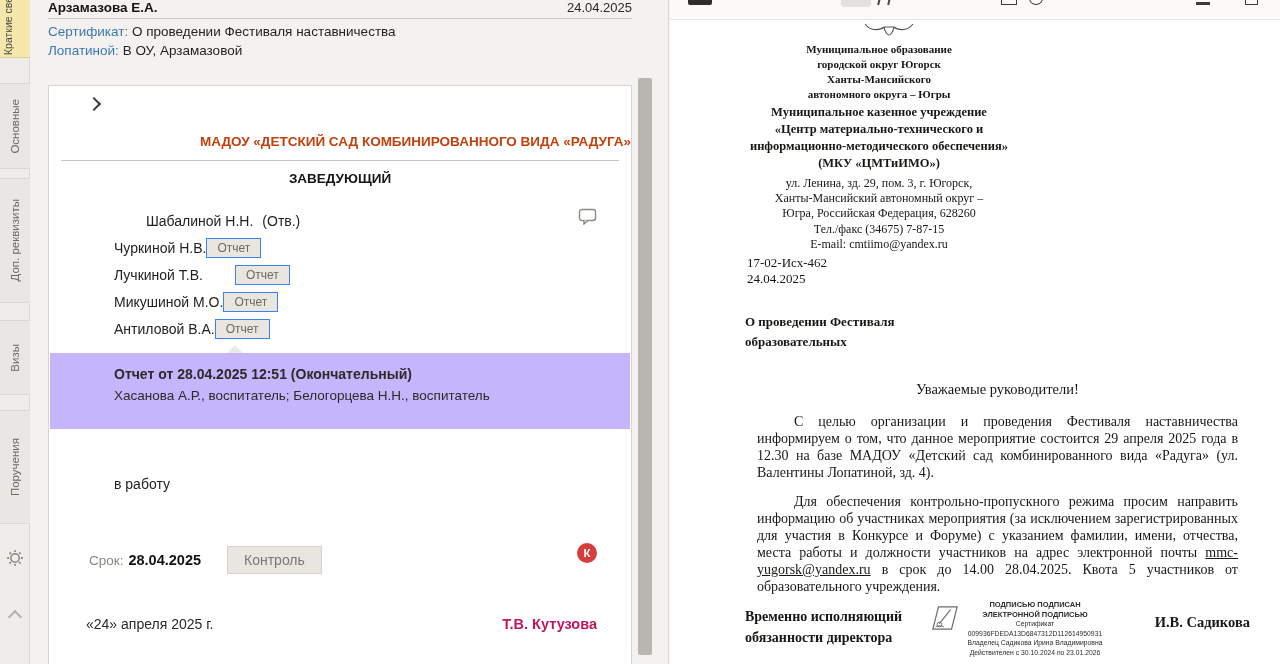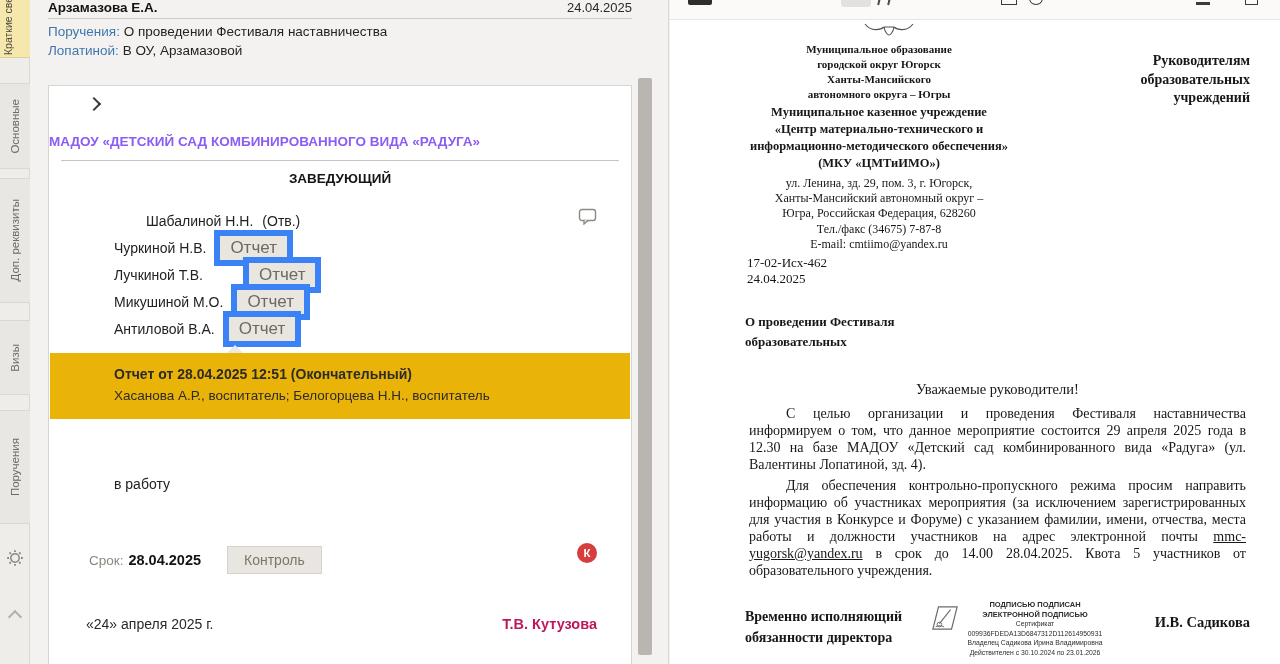--- a/index.html
+++ b/index.html
@@ -28,32 +28,32 @@
   #res-head .author{font-weight:bold;font-size:13.5px;color:#141310;}
   #res-head .date{font-size:13px;color:#2a2926;}
   #res-meta{position:absolute;left:18px;top:22px;font-size:13.5px;line-height:19px;}
   .mlabel{color:#4077ad;}
   .mvalue{color:#25241f;}
 
   #card{position:absolute;left:18px;top:85px;width:584px;height:600px;background:#ffffff;
     border:1px solid #d8d5d0;box-sizing:border-box;}
   .chev-right{position:absolute;left:40px;top:13px;width:8px;height:8px;
     border-top:2.5px solid #3a3936;border-right:2.5px solid #3a3936;transform:rotate(45deg);cursor:pointer;}
-  #card .org{position:absolute;left:0;top:48px;width:100%;text-align:left;
-    font-weight:bold;font-size:13.5px;color:#8b5cf6;}
+  #card .org{position:absolute;left:0;top:48px;width:100%;text-align:right;
+    font-weight:bold;font-size:13.5px;color:#c2410c;}
   #card .hr{position:absolute;left:12px;right:12px;top:74px;border-top:1px solid #c8c5bf;}
   #card .pos{position:absolute;left:0;top:85px;width:100%;text-align:center;
     font-weight:bold;font-size:13.5px;color:#161513;}
   .exec-row{position:absolute;left:65px;height:22px;font-size:14px;color:#232220;
     display:flex;align-items:center;}
   .resp-tag{margin-left:9px;}
-  .report-btn{margin-left:8px;font-family:"Liberation Sans",sans-serif;font-size:17px;
-    color:#6e6a62;background:#e9e6e0;border:6px solid #3b82f6;padding:2px 10px;cursor:pointer;}
+  .report-btn{margin-left:0;font-family:"Liberation Sans",sans-serif;font-size:12px;
+    color:#6e6a62;background:#e9e6e0;border:1px solid #3b82f6;padding:2px 10px;cursor:pointer;}
   #comment-ic{position:absolute;right:34px;top:122px;cursor:pointer;}
-  #report-box{position:absolute;left:1px;right:1px;top:267px;height:66px;background:#eab308;}
+  #report-box{position:absolute;left:1px;right:1px;top:267px;height:76px;background:#c4b5fd;}
   #report-box:before{content:"";position:absolute;left:177px;top:-8px;width:0;height:0;
     border-left:8px solid transparent;border-right:8px solid transparent;border-bottom:8px solid #eceae6;}
   #report-box .rt1{position:absolute;left:64px;top:13px;font-weight:bold;font-size:14px;color:#2c2b28;}
   #report-box .rt2{position:absolute;left:64px;top:35px;font-size:13.5px;color:#2c2b28;}
   #instr{position:absolute;left:65px;top:390px;font-size:14px;color:#232220;}
   #term{position:absolute;left:40px;top:460px;display:flex;align-items:center;}
   #term .tlabel{font-size:13.5px;color:#8b877f;margin-right:5px;}
   #term .tdate{font-weight:bold;font-size:14.5px;color:#141311;}
   #control-btn{margin-left:26px;font-family:"Liberation Sans",sans-serif;font-size:14px;
     color:#7b776e;background:#e9e6e1;border:1px solid #d6d3cd;padding:5px 16px;cursor:pointer;}
@@ -90,21 +90,21 @@
   #org-block .big{font-weight:bold;font-size:12.5px;line-height:17px;margin-top:2px;}
   #addressee{position:absolute;left:305px;top:52px;width:275px;text-align:right;
     font-weight:bold;font-size:14px;line-height:18.5px;}
   #address-block{position:absolute;left:75px;top:176px;width:268px;text-align:center;
     font-size:12px;line-height:15.2px;}
   #refs{position:absolute;left:77px;top:255px;font-size:13px;line-height:15.5px;}
   #subject{position:absolute;left:75px;top:312px;font-weight:bold;font-size:13px;line-height:20px;}
   #salutation{position:absolute;left:75px;top:381px;width:505px;text-align:center;font-size:14.5px;}
   #paras{position:absolute;left:75px;top:401px;width:505px;font-size:14px;line-height:17px;
     text-align:justify;}
-  #paras p{margin:4px;text-indent:37px;}
+  #paras p{margin:12px;text-indent:37px;}
   #paras .email{text-decoration:underline;}
   #sigs{position:absolute;left:75px;top:598px;width:505px;}
   #sig-pos{position:absolute;left:0;top:8px;width:200px;font-weight:bold;font-size:14px;line-height:21px;}
   #stamp{position:absolute;left:186px;top:2px;width:178px;display:flex;align-items:flex-start;}
   #stamp .sticon{flex:0 0 30px;margin-top:3px;}
   #stamp .sttext{flex:1;text-align:center;font-family:"Liberation Sans",sans-serif;
     font-size:6.8px;line-height:9.5px;color:#2d2c2a;}
   #stamp .stb{font-weight:bold;font-size:7.5px;}
   #sig-name{position:absolute;right:0;top:16px;font-weight:bold;font-size:14.5px;text-align:right;}
 </style>
@@ -151,21 +151,21 @@
     </div>
   </div>
 
   <div id="res">
     <div id="res-head">
       <span class="author">Арзамазова Е.А.</span>
       <span class="date">24.04.2025</span>
     </div>
     <div id="res-meta">
       <div>
-        <span class="mlabel">Поручения:</span>
+        <span class="mlabel">Сертификат:</span>
         <span class="mvalue">О проведении Фестиваля наставничества</span>
       </div>
       <div>
         <span class="mlabel">Лопатиной:</span>
         <span class="mvalue">В ОУ, Арзамазовой</span>
       </div>
     </div>
 
     <div id="card">
       <span class="chev-right"></span>
@@ -250,31 +250,26 @@
         <div>автономного округа – Югры</div>
       </div>
       <div class="big">
         <div>Муниципальное казенное учреждение</div>
         <div>«Центр материально-технического и</div>
         <div>информационно-методического обеспечения»</div>
         <div>(МКУ «ЦМТиИМО»)</div>
       </div>
     </div>
 
-    <div id="addressee" class="letter">
-      <div>Руководителям</div>
-      <div>образовательных</div>
-      <div>учреждений</div>
-    </div>
 
     <div id="address-block" class="letter">
       <div>ул. Ленина, зд. 29, пом. 3, г. Югорск,</div>
       <div>Ханты-Мансийский автономный округ –</div>
       <div>Югра, Российская Федерация, 628260</div>
-      <div>Тел./факс (34675) 7-87-8</div>
+      <div>Тел./факс (34675) 7-87-15</div>
       <div>E-mail: cmtiimo@yandex.ru</div>
     </div>
 
     <div id="refs" class="letter">
       <div>17-02-Исх-462</div>
       <div>24.04.2025</div>
     </div>
 
     <div id="subject" class="letter">
       <div>О проведении Фестиваля</div>

